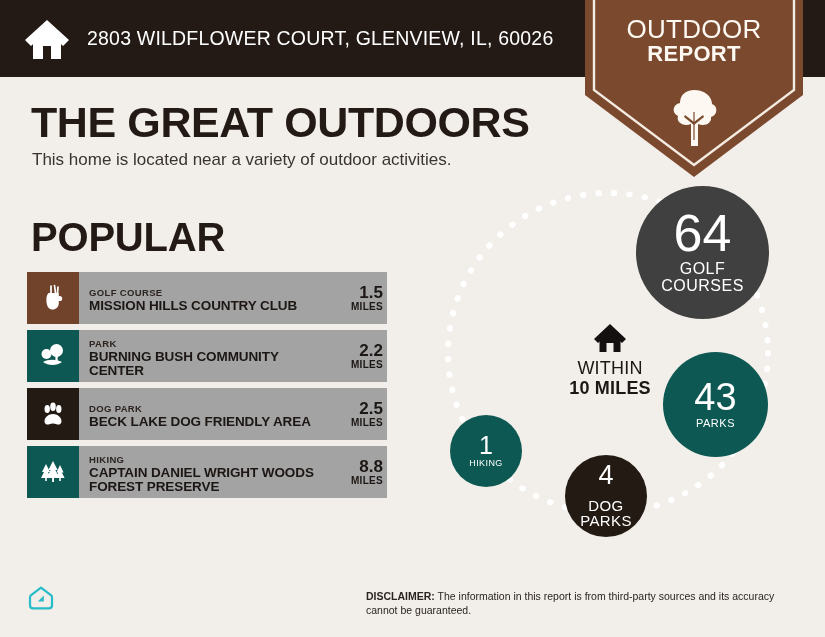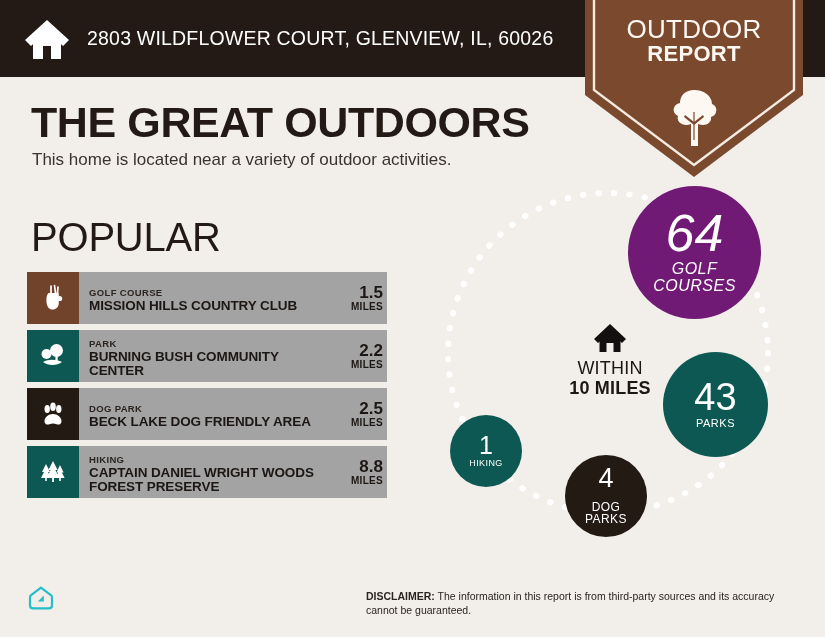--- a/index.html
+++ b/index.html
@@ -53,21 +53,21 @@
     position: absolute; left: 31px; top: 98px;
     font-size: 43px; font-weight: 700;
     color: #231a15; letter-spacing: -0.4px;
   }
   #subtitle {
     position: absolute; left: 32px; top: 150px;
     font-size: 17px; color: #3a332e; font-weight: 400;
   }
   #popular-heading {
     position: absolute; left: 31px; top: 215px;
-    font-size: 40px; font-weight: 400; color: #231a15;
+    font-size: 40px; font-weight: 700; color: #231a15;
     letter-spacing: -0.2px;
   }
 
   
   #list { position: absolute; left: 27px; top: 272px; width: 360px; }
   .row {
     position: relative;
     display: flex; align-items: stretch;
     background: #a3a3a3;
     margin-bottom: 6px;
@@ -109,31 +109,31 @@
   .stat-circle {
     position: absolute;
     border-radius: 50%;
     display: flex; flex-direction: column;
     align-items: center; justify-content: center;
     color: #ffffff; text-align: center;
   }
   .stat-num { font-weight: 400; line-height: 0.92; }
   .stat-label { font-weight: 400; line-height: 1.06; }
 
-  #c-golf { left: 218px; top: 11px; width: 133px; height: 133px; background: #701a75; font-style: italic; }
+  #c-golf { left: 226px; top: 11px; width: 133px; height: 133px; background: #404040; }
   #c-golf .stat-num { font-size: 52px; }
   #c-golf .stat-label { font-size: 16px; letter-spacing: 0.5px; margin-top: 4px; }
 
   #c-parks { left: 253px; top: 177px; width: 105px; height: 105px; background: #0d5852; }
   #c-parks .stat-num { font-size: 38px; }
   #c-parks .stat-label { font-size: 11px; letter-spacing: 0.5px; margin-top: 3px; }
 
   #c-dog { left: 155px; top: 280px; width: 82px; height: 82px; background: #241a14; }
   #c-dog .stat-num { font-size: 27px; }
-  #c-dog .stat-label { font-size: 12px; letter-spacing: 0.4px; margin-top: 10px; }
+  #c-dog .stat-label { font-size: 15px; letter-spacing: 0.4px; margin-top: 10px; }
 
   #c-hiking { left: 40px; top: 240px; width: 72px; height: 72px; background: #0d5852; }
   #c-hiking .stat-num { font-size: 25px; }
   #c-hiking .stat-label { font-size: 9px; letter-spacing: 0.4px; margin-top: 2px; }
 
   #center-block {
     position: absolute; left: 130px; top: 148px;
     width: 140px; text-align: center;
   }
   #center-house-icon { width: 34px; height: 30px; display: block; margin: 0 auto 6px; }

